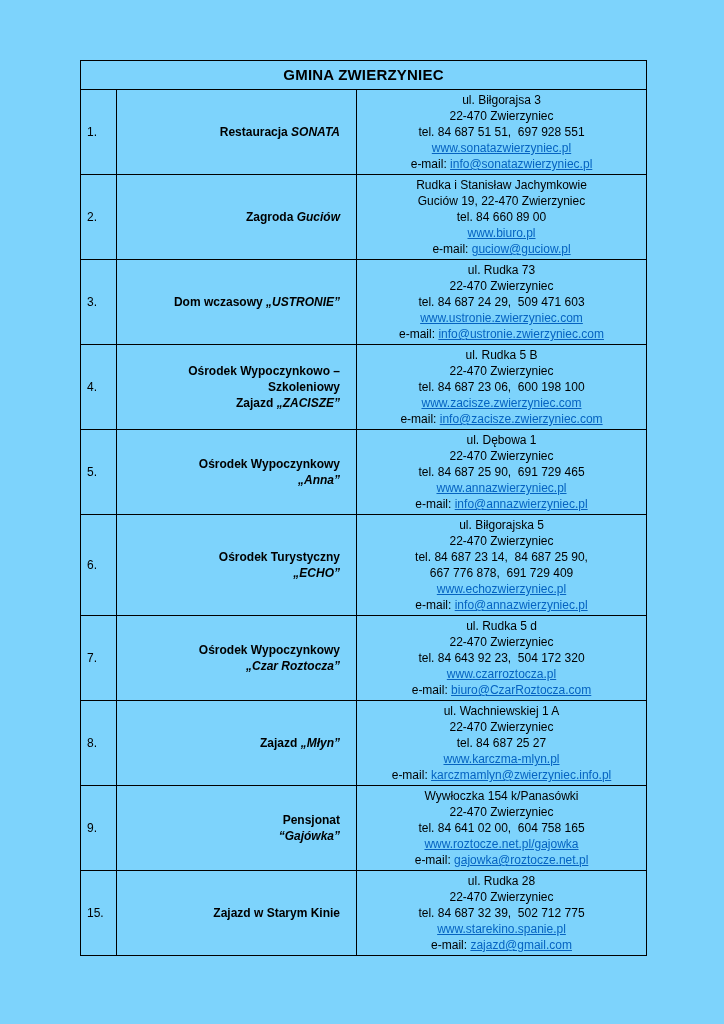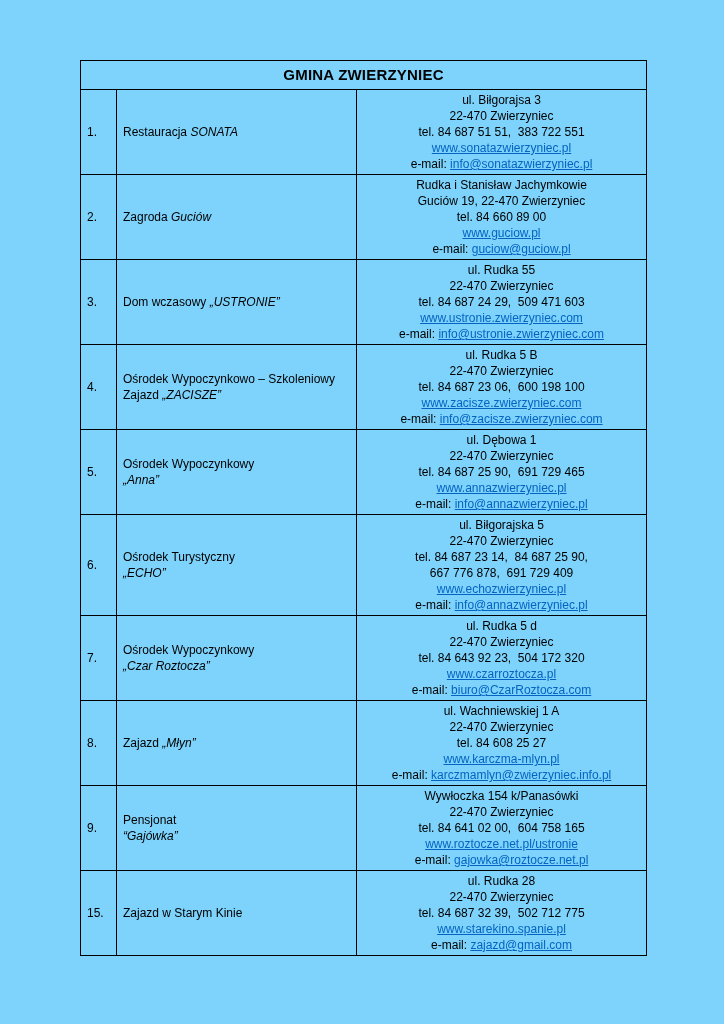--- a/index.html
+++ b/index.html
@@ -31,24 +31,24 @@
     padding: 5px 0 6px 0;
     letter-spacing: 0.2px;
   }
   td.col-num {
     vertical-align: middle;
     text-align: left;
     padding-left: 6px;
     font-size: 12px;
   }
   td.col-name {
-    text-align: left;
+    text-align: right;
     vertical-align: middle;
-    font-weight: normal;
-    padding: 2px 6px;
+    font-weight: bold;
+    padding: 2px 16px;
   }
   .name-line { line-height: 16px; white-space: pre-wrap; }
   .it { font-style: italic; }
   td.col-details {
     text-align: center;
     vertical-align: middle;
     padding: 2px 4px;
     line-height: 16px;
   }
   td.col-details div { white-space: pre-wrap; }
@@ -76,47 +76,47 @@
     <tbody>
 
       <tr>
         <td class="col-num">1.</td>
         <td class="col-name">
           <div class="name-line"><span>Restauracja </span><span class="it">SONATA</span></div>
         </td>
         <td class="col-details">
           <div>ul. Biłgorajsa 3</div>
           <div>22-470 Zwierzyniec</div>
-          <div>tel. 84 687 51 51,  383 722 551</div>
+          <div>tel. 84 687 51 51,  697 928 551</div>
           <div><a class="link">www.sonatazwierzyniec.pl</a></div>
           <div><span>e-mail: </span><a class="link">info@sonatazwierzyniec.pl</a></div>
         </td>
       </tr>
 
       <tr>
         <td class="col-num">2.</td>
         <td class="col-name">
           <div class="name-line"><span>Zagroda </span><span class="it">Guciów</span></div>
         </td>
         <td class="col-details">
           <div>Rudka i Stanisław Jachymkowie</div>
           <div>Guciów 19, 22-470 Zwierzyniec</div>
           <div>tel. 84 660 89 00</div>
-          <div><a class="link">www.guciow.pl</a></div>
+          <div><a class="link">www.biuro.pl</a></div>
           <div><span>e-mail: </span><a class="link">guciow@guciow.pl</a></div>
         </td>
       </tr>
 
       <tr>
         <td class="col-num">3.</td>
         <td class="col-name">
           <div class="name-line"><span>Dom wczasowy </span><span class="it">„USTRONIE”</span></div>
         </td>
         <td class="col-details">
-          <div>ul. Rudka 55</div>
+          <div>ul. Rudka 73</div>
           <div>22-470 Zwierzyniec</div>
           <div>tel. 84 687 24 29,  509 471 603</div>
           <div><a class="link">www.ustronie.zwierzyniec.com</a></div>
           <div><span>e-mail: </span><a class="link">info@ustronie.zwierzyniec.com</a></div>
         </td>
       </tr>
 
       <tr>
         <td class="col-num">4.</td>
         <td class="col-name">
@@ -179,37 +179,37 @@
       </tr>
 
       <tr>
         <td class="col-num">8.</td>
         <td class="col-name">
           <div class="name-line"><span>Zajazd </span><span class="it">„Młyn”</span></div>
         </td>
         <td class="col-details">
           <div>ul. Wachniewskiej 1 A</div>
           <div>22-470 Zwierzyniec</div>
-          <div>tel. 84 608 25 27</div>
+          <div>tel. 84 687 25 27</div>
           <div><a class="link">www.karczma-mlyn.pl</a></div>
           <div><span>e-mail: </span><a class="link">karczmamlyn@zwierzyniec.info.pl</a></div>
         </td>
       </tr>
 
       <tr>
         <td class="col-num">9.</td>
         <td class="col-name">
           <div class="name-line"><span>Pensjonat</span></div>
           <div class="name-line"><span class="it">“Gajówka”</span></div>
         </td>
         <td class="col-details">
           <div>Wywłoczka 154 k/Panasówki</div>
           <div>22-470 Zwierzyniec</div>
           <div>tel. 84 641 02 00,  604 758 165</div>
-          <div><a class="link">www.roztocze.net.pl/ustronie</a></div>
+          <div><a class="link">www.roztocze.net.pl/gajowka</a></div>
           <div><span>e-mail: </span><a class="link">gajowka@roztocze.net.pl</a></div>
         </td>
       </tr>
 
       <tr>
         <td class="col-num">15.</td>
         <td class="col-name">
           <div class="name-line"><span>Zajazd w Starym Kinie</span></div>
         </td>
         <td class="col-details">

